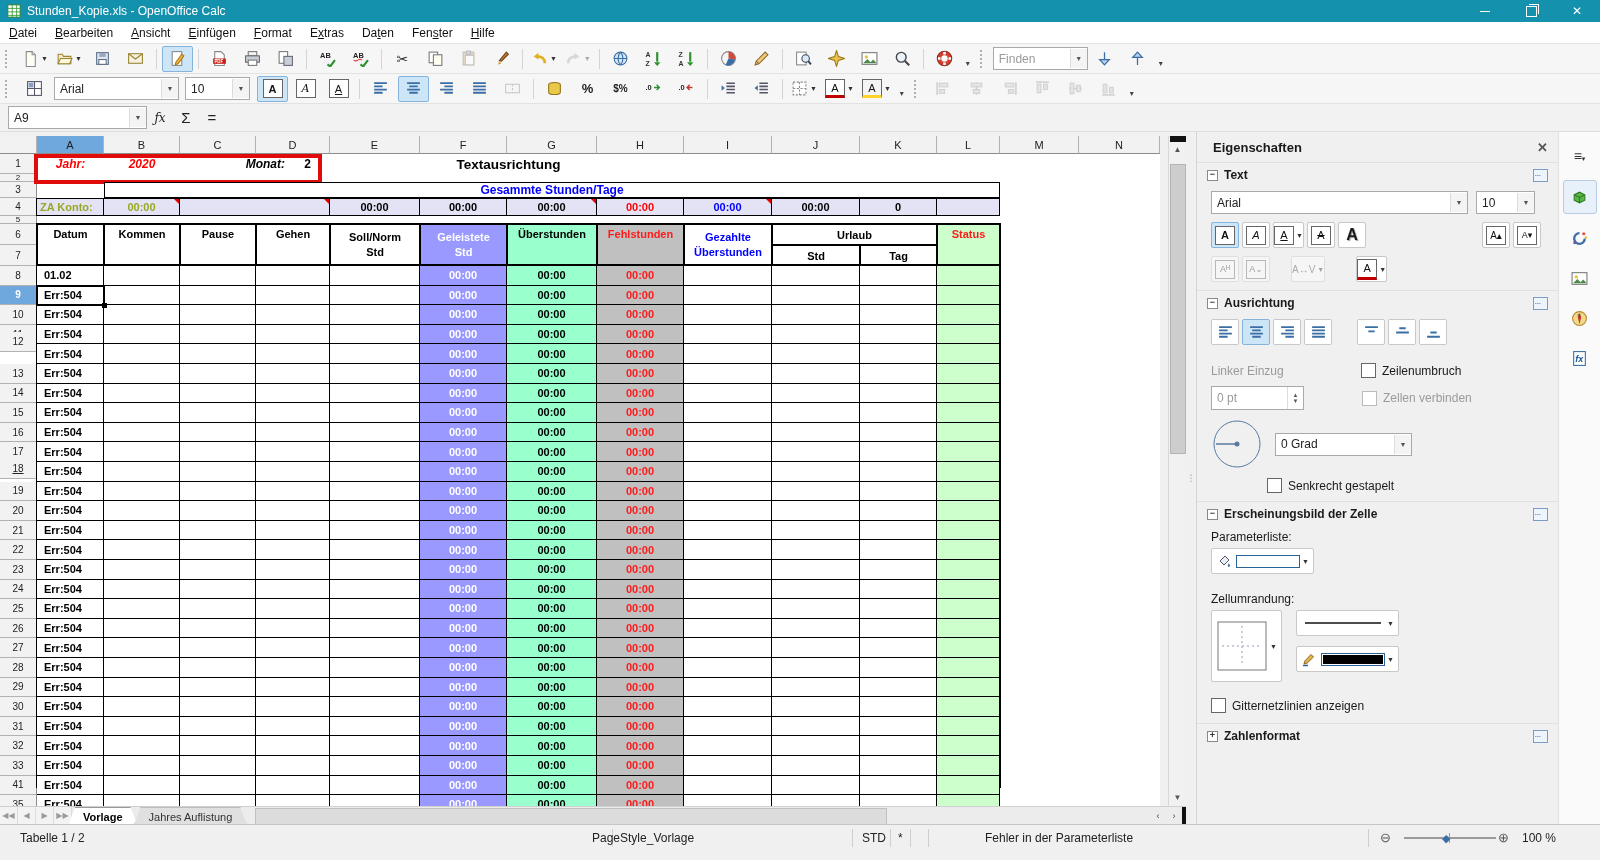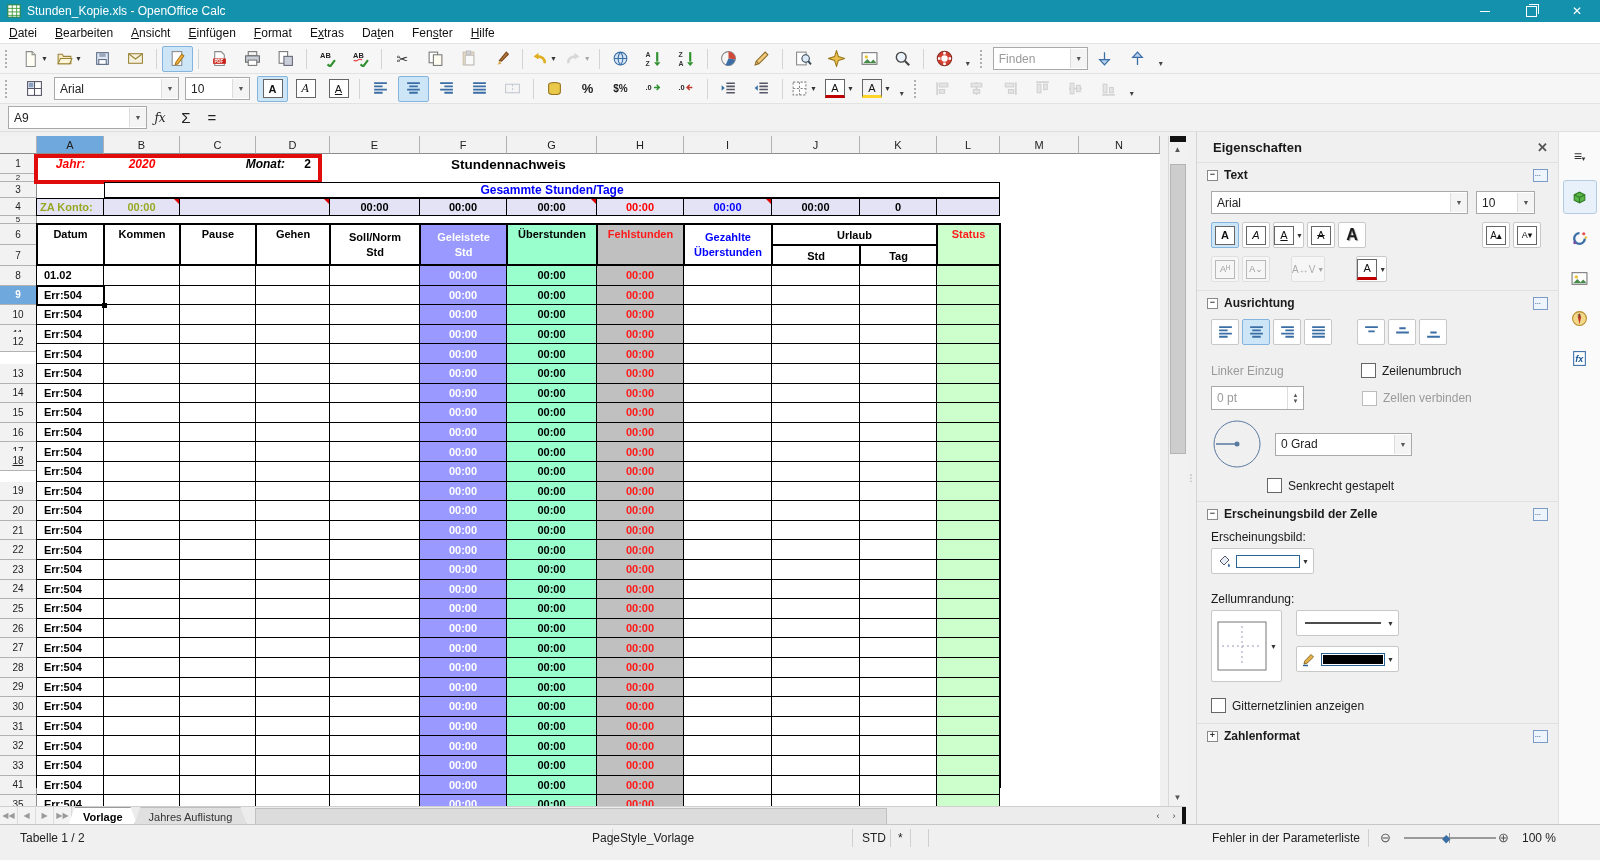--- a/index.html
+++ b/index.html
@@ -637,21 +637,21 @@
       <div class="rowhead" style="position: absolute; box-sizing: border-box; top: 130px; height: 19.6px;">8</div>
       <div class="rowhead sel" style="position: absolute; box-sizing: border-box; top: 149.6px; height: 19.6px;">9</div>
       <div class="rowhead" style="position: absolute; box-sizing: border-box; top: 169.2px; height: 19.6px;">10</div>
       <div class="rowhead" style="position: absolute; box-sizing: border-box; top: 188.8px; height: 19.6px;">11</div>
       <div class="rowhead" style="position: absolute; box-sizing: border-box; top: 196px; height: 19.6px;">12</div>
       <div class="rowhead" style="position: absolute; box-sizing: border-box; top: 228px; height: 19.6px;">13</div>
       <div class="rowhead" style="position: absolute; box-sizing: border-box; top: 247.6px; height: 19.6px;">14</div>
       <div class="rowhead" style="position: absolute; box-sizing: border-box; top: 267.2px; height: 19.6px;">15</div>
       <div class="rowhead" style="position: absolute; box-sizing: border-box; top: 286.8px; height: 19.6px;">16</div>
       <div class="rowhead" style="position: absolute; box-sizing: border-box; top: 306.4px; height: 19.6px;">17</div>
-      <div class="rowhead" style="position: absolute; box-sizing: border-box; top: 315px; height: 19.6px; text-decoration: underline;">18</div>
+      <div class="rowhead" style="position: absolute; box-sizing: border-box; top: 323px; height: 19.6px; text-decoration: underline;">18</div>
       <div class="rowhead" style="position: absolute; box-sizing: border-box; top: 345.6px; height: 19.6px;">19</div>
       <div class="rowhead" style="position: absolute; box-sizing: border-box; top: 365.2px; height: 19.6px;">20</div>
       <div class="rowhead" style="position: absolute; box-sizing: border-box; top: 384.8px; height: 19.6px;">21</div>
       <div class="rowhead" style="position: absolute; box-sizing: border-box; top: 404.4px; height: 19.6px;">22</div>
       <div class="rowhead" style="position: absolute; box-sizing: border-box; top: 424px; height: 19.6px;">23</div>
       <div class="rowhead" style="position: absolute; box-sizing: border-box; top: 443.6px; height: 19.6px;">24</div>
       <div class="rowhead" style="position: absolute; box-sizing: border-box; top: 463.2px; height: 19.6px;">25</div>
       <div class="rowhead" style="position: absolute; box-sizing: border-box; top: 482.8px; height: 19.6px;">26</div>
       <div class="rowhead" style="position: absolute; box-sizing: border-box; top: 502.4px; height: 19.6px;">27</div>
       <div class="rowhead" style="position: absolute; box-sizing: border-box; top: 522px; height: 19.6px;">28</div>
@@ -659,21 +659,21 @@
       <div class="rowhead" style="position: absolute; box-sizing: border-box; top: 561.2px; height: 19.6px;">30</div>
       <div class="rowhead" style="position: absolute; box-sizing: border-box; top: 580.8px; height: 19.6px;">31</div>
       <div class="rowhead" style="position: absolute; box-sizing: border-box; top: 600.4px; height: 19.6px;">32</div>
       <div class="rowhead" style="position: absolute; box-sizing: border-box; top: 620px; height: 19.6px;">33</div>
       <div class="rowhead" style="position: absolute; box-sizing: border-box; top: 639.6px; height: 19.6px;">41</div>
       <div class="rowhead" style="position: absolute; box-sizing: border-box; top: 659.2px; height: 19.6px;">35</div>
       <div class="" style="position: absolute; box-sizing: border-box; left: 37px; top: 18px; width: 67px; height: 20px; display: flex; align-items: center; justify-content: center; font: italic bold 12px &quot;Liberation Sans&quot;; color: rgb(255, 0, 0);">Jahr:</div>
       <div class="" style="position: absolute; box-sizing: border-box; left: 104px; top: 18px; width: 76px; height: 20px; display: flex; align-items: center; justify-content: center; font: italic bold 12px &quot;Liberation Sans&quot;; color: rgb(255, 0, 0);">2020</div>
       <div class="" style="position: absolute; box-sizing: border-box; left: 180px; top: 18px; width: 105px; height: 20px; display: flex; align-items: center; justify-content: flex-end; font: italic bold 12px &quot;Liberation Sans&quot;; color: rgb(0, 0, 0);">Monat:</div>
       <div class="" style="position: absolute; box-sizing: border-box; left: 285px; top: 18px; width: 45px; height: 20px; display: flex; align-items: center; justify-content: center; font: bold 12px &quot;Liberation Sans&quot;; color: rgb(0, 0, 0);">2</div>
-      <div class="" style="position: absolute; box-sizing: border-box; left: 420px; top: 18px; width: 177px; height: 20px; display: flex; align-items: center; justify-content: center; font: bold 13.5px &quot;Liberation Sans&quot;; color: rgb(0, 0, 0);">Stundennachweis</div>
+      <div class="" style="position: absolute; box-sizing: border-box; left: 420px; top: 18px; width: 177px; height: 20px; display: flex; align-items: center; justify-content: center; font: bold 13.5px &quot;Liberation Sans&quot;; color: rgb(0, 0, 0);">Textausrichtung</div>
       <div class="redbox" style="position: absolute; box-sizing: border-box; left: 34px; top: 18px; width: 288px; height: 30px;"></div>
       <div class="" style="position: absolute; box-sizing: border-box; left: 104px; top: 46px; width: 896px; height: 16px; border: 1px solid rgb(0, 0, 0); display: flex; align-items: center; justify-content: center; font: bold 12px &quot;Liberation Sans&quot;; color: rgb(0, 0, 255); background: rgb(255, 255, 255);">Gesammte Stunden/Tage</div>
       <div class="cell lav" style="position: absolute; box-sizing: border-box; left: 37px; top: 62px; width: 67px; height: 18px; border-top: 1px solid rgb(0, 0, 0); justify-content: flex-start; padding-left: 3px; color: rgb(151, 168, 35);">ZA Konto:</div>
       <div class="cell lav" style="position: absolute; box-sizing: border-box; left: 104px; top: 62px; width: 76px; height: 18px; border-top: 1px solid rgb(0, 0, 0); color: rgb(151, 168, 35);">00:00<span class="cmark" style="position: absolute; right: 0px; top: 0px;"></span></div>
       <div class="cell lav" style="position: absolute; box-sizing: border-box; left: 180px; top: 62px; width: 150px; height: 18px; border-top: 1px solid rgb(0, 0, 0);">
         <span class="cmark" style="position: absolute; right: 0px; top: 0px;"></span>
       </div>
       <div class="cell lav" style="position: absolute; box-sizing: border-box; left: 330px; top: 62px; width: 90px; height: 18px; border-top: 1px solid rgb(0, 0, 0);">00:00</div>
       <div class="cell lav" style="position: absolute; box-sizing: border-box; left: 420px; top: 62px; width: 87px; height: 18px; border-top: 1px solid rgb(0, 0, 0);">00:00</div>
       <div class="cell lav" style="position: absolute; box-sizing: border-box; left: 507px; top: 62px; width: 90px; height: 18px; border-top: 1px solid rgb(0, 0, 0);">00:00<span class="cmark" style="position: absolute; right: 0px; top: 0px;"></span></div>
@@ -1202,21 +1202,21 @@
     <span class="checkbox"></span>
     <span class="sb-label">Senkrecht gestapelt</span>
   </div>
 
   <div class="sb-sec-head">
     <span class="cbox">−</span>
     <span>Erscheinungsbild der Zelle</span>
     <span class="launcher"></span>
   </div>
   <div class="sb-row" style="padding-bottom:0">
-    <span class="sb-label">Erscheinungsbild:</span>
+    <span class="sb-label">Parameterliste:</span>
   </div>
   <div class="sb-row">
     <span class="swatchbtn">
       <svg width="16" height="16" viewBox="0 0 16 16">
           <path d="M4 8l5-5 4 4-5 5z" fill="#e8eef6" stroke="#556"></path>
           <path d="M12.6 10.2c.9 1.2 1.4 2 1.4 2.6 0 .7-.5 1.2-1.1 1.2s-1.1-.5-1.1-1.2c0-.6.5-1.4.8-2.6z" fill="#3a6ea5"></path>
         </svg>
       <span class="swatch" style="width:62px;height:11px;background:#fff;margin-left:4px"></span>
       <span class="dd">▼</span>
     </span>
@@ -1316,21 +1316,21 @@
 <div id="statusbar" class="abs">
   <span class="st" style="left:20px">Tabelle 1 / 2</span>
   <span class="stsep" style="left:612px"></span>
   <span class="st" style="left:592px">PageStyle_Vorlage</span>
   <span class="stsep" style="left:852px"></span>
   <span class="st" style="left:862px">STD</span>
   <span class="stsep" style="left:890px"></span>
   <span class="st" style="left:898px">*</span>
   <span class="stsep" style="left:910px"></span>
   <span class="stsep" style="left:928px"></span>
-  <span class="st" style="left:940px;width:420px;text-align:right">Fehler in der Parameterliste</span>
+  <span class="st" style="left:985px;width:420px;text-align:left">Fehler in der Parameterliste</span>
   <span class="stsep" style="left:1368px"></span>
   <span class="zbtn" style="left:1380px">⊖</span>
   <span id="zoomtrack"></span>
   <span id="zoomtick"></span>
   <span id="zoomthumb">◆</span>
   <span class="zbtn" style="left:1498px">⊕</span>
   <span class="st" style="left:1522px">100 %</span>
 </div>
 
 </body></html>

